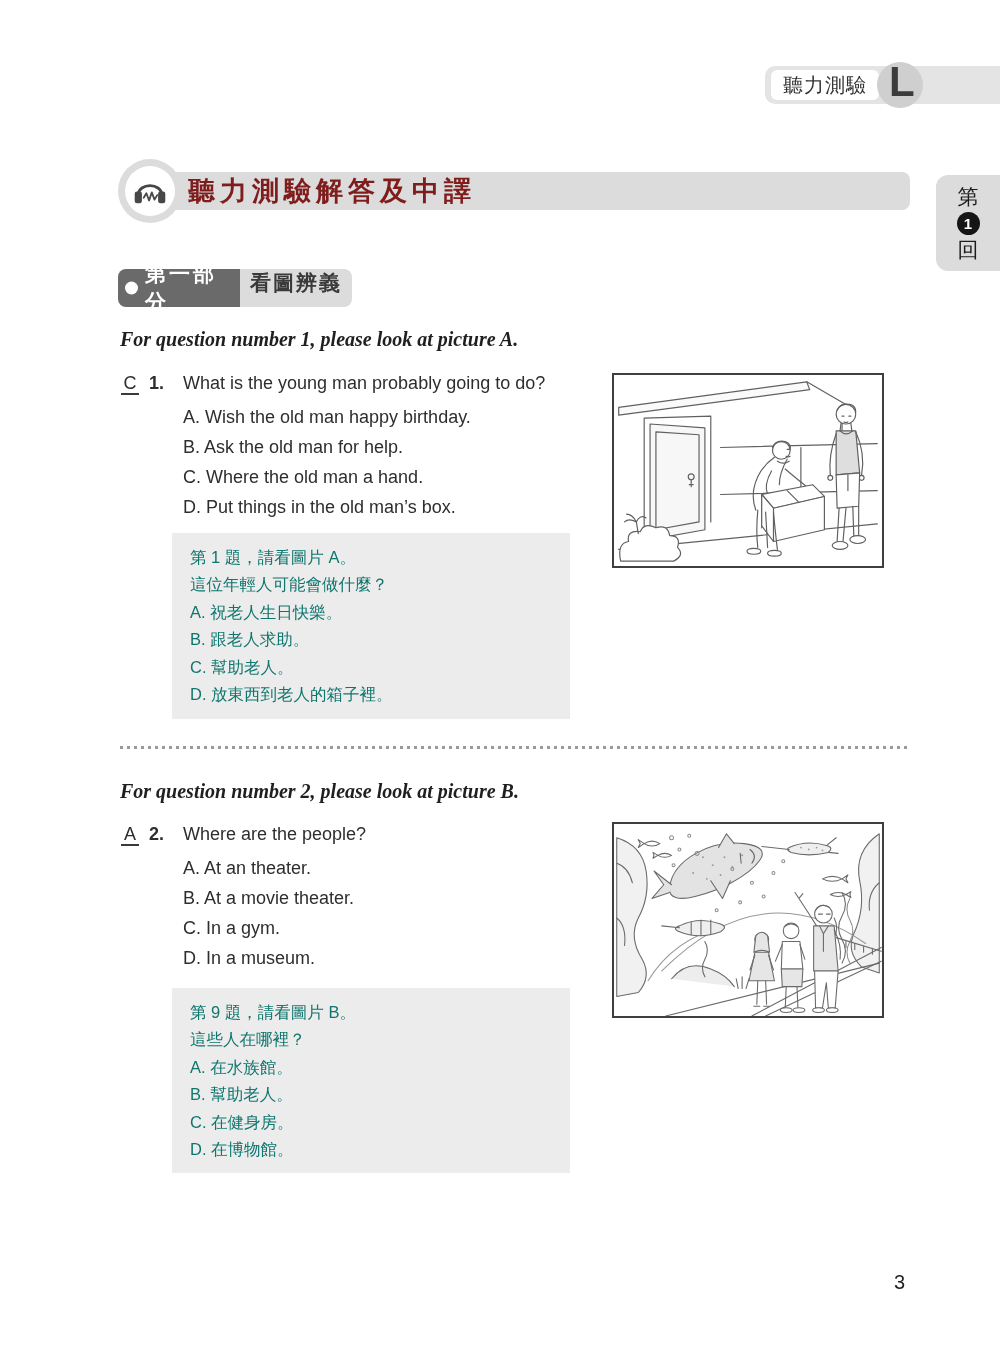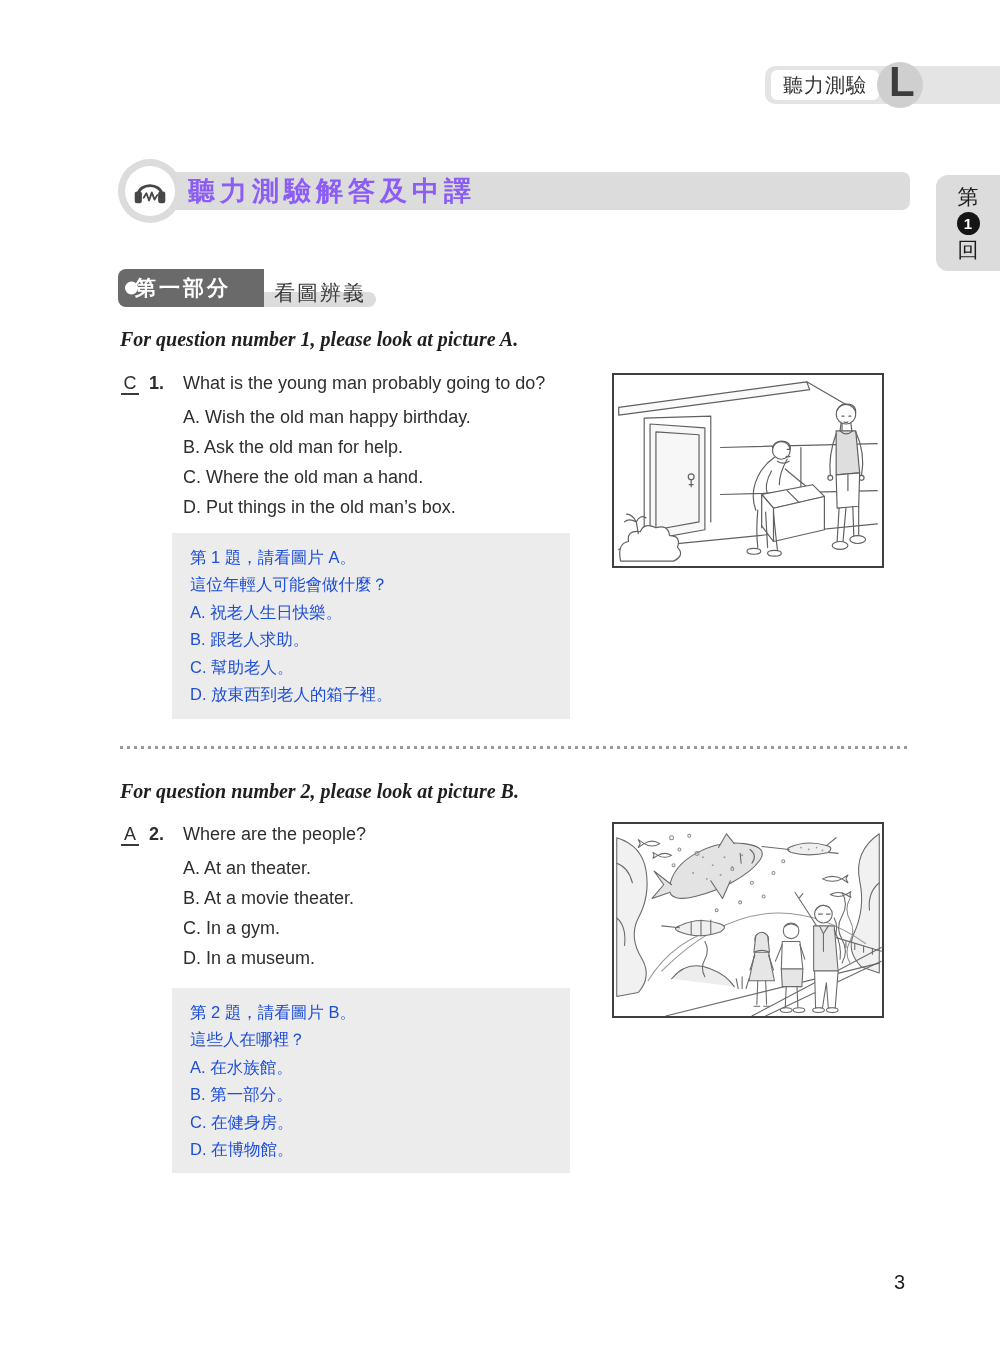--- a/index.html
+++ b/index.html
@@ -22,40 +22,40 @@
     color:#3c3c3c; font-family:"Liberation Sans", sans-serif; }
 
   
   .main-header-bar { position:absolute; left:150px; top:172px; width:760px; height:38px;
     background:#dcdcdc; border-radius:0 8px 8px 0; }
   .header-icon-ring { position:absolute; left:118px; top:159px; width:64px; height:64px;
     border-radius:50%; background:#dcdcdc; }
   .header-icon-inner { position:absolute; left:7px; top:7px; width:50px; height:50px;
     border-radius:50%; background:#ffffff; display:flex; align-items:center; justify-content:center; }
   .main-header-title { position:absolute; left:188px; top:175px; font-size:27px; font-weight:bold;
-    color:#8b5cf6; letter-spacing:5px; line-height:33px; }
+    color:#7f1d1d; letter-spacing:5px; line-height:33px; }
 
   
   .side-tab { position:absolute; right:0; top:175px; width:64px; height:96px;
     background:#dcdcdc; border-radius:12px 0 0 12px;
     display:flex; flex-direction:column; align-items:center; justify-content:center; gap:3px; }
   .side-tab-zh { font-size:21px; color:#1c1c1c; line-height:24px; }
   .side-tab-num { width:23px; height:23px; border-radius:50%; background:#151515; color:#ffffff;
     font-size:15px; font-weight:bold; display:flex; align-items:center; justify-content:center; }
 
   
   .part-banner { position:absolute; left:118px; top:269px; height:38px; display:flex; }
-  .part-dark { position:relative; width:146px; background:#6a6a6a; border-radius:8px 0 0 8px;
-    display:flex; align-items:center; padding-left:17px; color:#ffffff; font-weight:bold;
+  .part-dark { position:relative; width:122px; background:#6a6a6a; border-radius:8px 0 0 8px;
+    display:flex; align-items:center; padding-left:27px; color:#ffffff; font-weight:bold;
     font-size:21px; letter-spacing:3px; }
   .part-dot { position:absolute; left:7px; top:50%; transform:translateY(-50%);
     width:13px; height:13px; border-radius:50%; background:#ffffff; }
   .part-light { width:112px; background:#dcdcdc; border-radius:0 8px 8px 0;
-    display:flex; align-items:flex-end; justify-content:center; color:#3a3a3a; font-weight:normal;
-    font-size:21px; letter-spacing:2px;margin-top:23px; }
+    display:flex; align-items:flex-start; justify-content:center; color:#3a3a3a; font-weight:bold;
+    font-size:21px; letter-spacing:2px; }
 
   
   .intro { position:absolute; left:120px; font-family:"Liberation Serif", serif;
     font-style:italic; font-weight:bold; font-size:20px; color:#1f1f1f; }
   .intro-1 { top:328px; }
   .intro-2 { top:780px; }
 
   .q-block { position:absolute; left:121px; width:480px; font-size:18px; color:#2e2e2e; }
   .q-block-1 { top:372px; }
   .q-block-2 { top:823px; }
@@ -67,21 +67,21 @@
   .q-option { margin-left:62px; line-height:30px; }
 
   
   .pic { position:absolute; left:612px; width:272px; border:2px solid #3f3f3f; background:#ffffff; }
   .pic-a { top:373px; height:195px; }
   .pic-b { top:822px; height:196px; }
   .pic svg { display:block; width:100%; height:100%; }
 
   
   .trans-box { position:absolute; left:172px; width:398px; background:#ececec;
-    padding:11px 18px; font-size:16.5px; color:#1d4ed8; line-height:27.4px; }
+    padding:11px 18px; font-size:16.5px; color:#0f766e; line-height:27.4px; }
   .trans-box-1 { top:533px; height:186px; }
   .trans-box-2 { top:988px; height:185px; }
 
   
   .dotted-divider { position:absolute; left:120px; top:746px; width:790px; height:3px;
     background-image:repeating-linear-gradient(to right, #9a9a9a 0 3px, transparent 3px 7px); }
   .page-number { position:absolute; left:894px; top:1271px; font-size:20px; color:#1f1f1f; }
 </style>
 </head>
 <body>
@@ -291,23 +291,23 @@
         <path d="M209 104 L213 112 L218 104 M213 112 L213 130"></path>
         <path d="M224 108 Q232 124 230 138"></path>
         <path d="M204 150 L228 150 L225 188 L218 188 L216 162 L212 188 L205 188 Z" fill="#ffffff"></path>
         <ellipse cx="208" cy="190" rx="6" ry="2.5" fill="#ffffff"></ellipse>
         <ellipse cx="222" cy="190" rx="6" ry="2.5" fill="#ffffff"></ellipse>
       </g>
     </svg>
   </figure>
 
   <div class="trans-box trans-box-2">
-    <div>第 2 題，請看圖片 B。</div>
+    <div>第 9 題，請看圖片 B。</div>
     <div>這些人在哪裡？</div>
     <div>A. 在水族館。</div>
-    <div>B. 第一部分。</div>
+    <div>B. 幫助老人。</div>
     <div>C. 在健身房。</div>
     <div>D. 在博物館。</div>
   </div>
 
   <div class="page-number">3</div>
 
 </div>
 
 </body></html>

